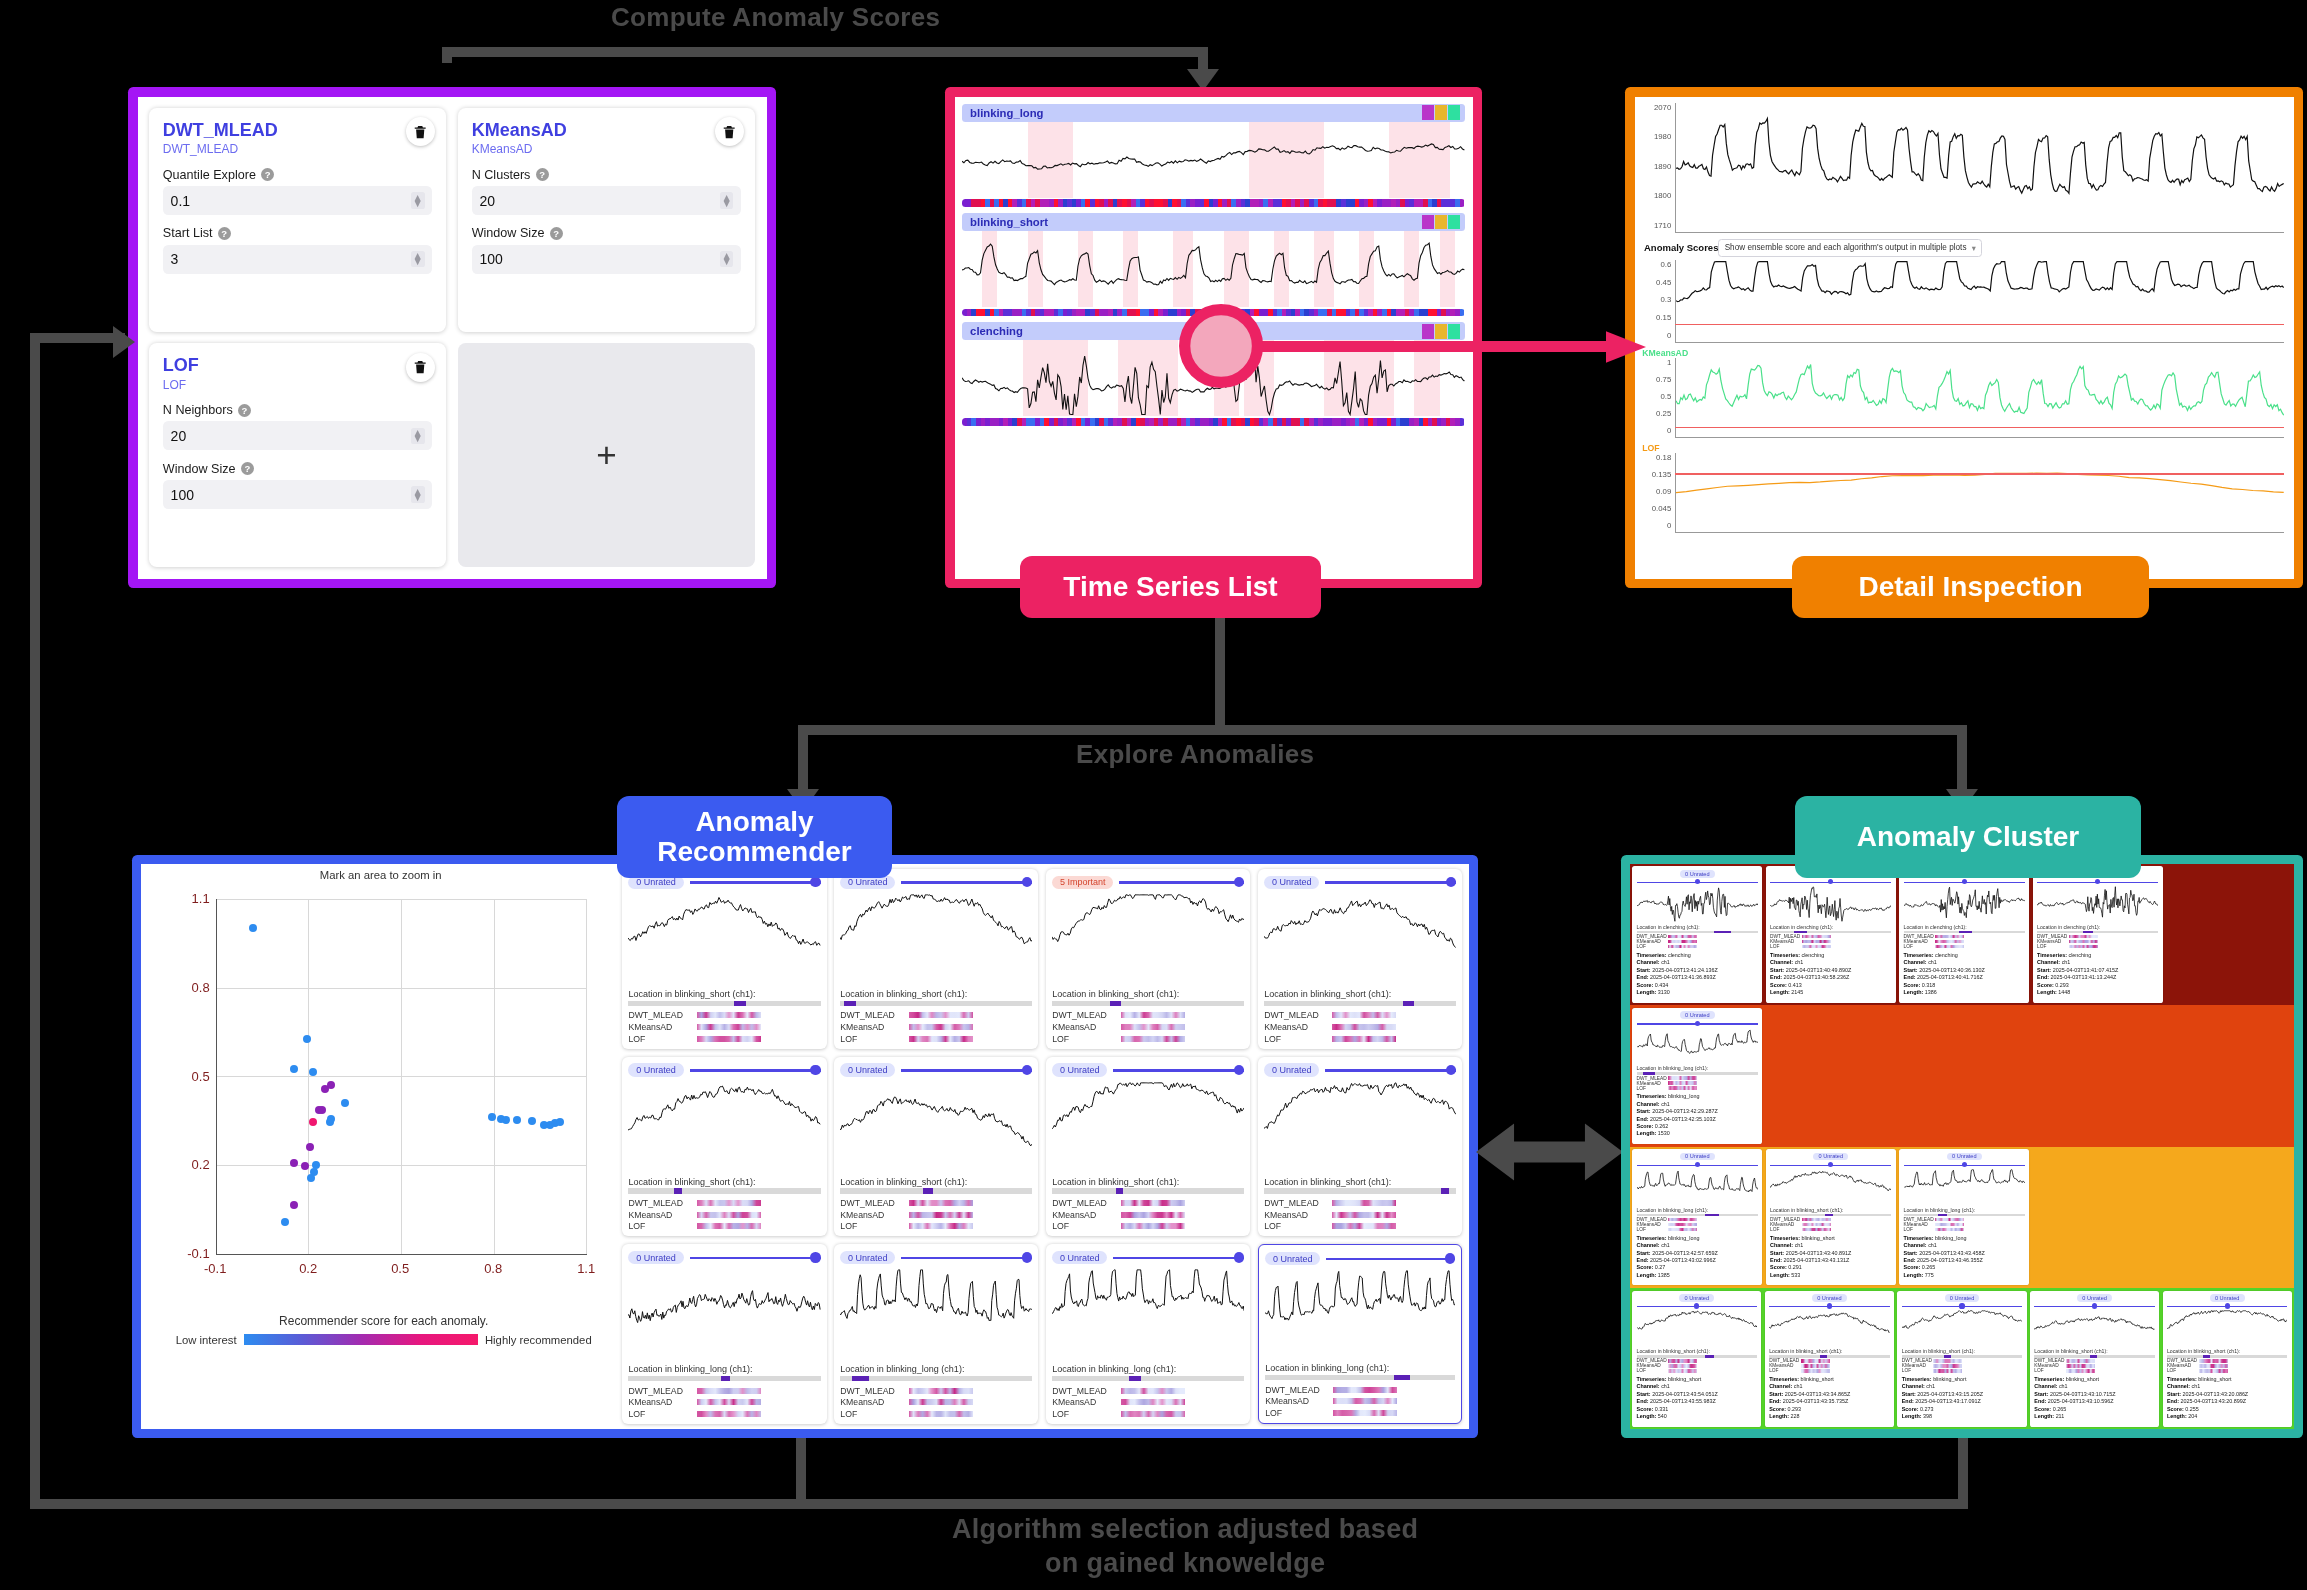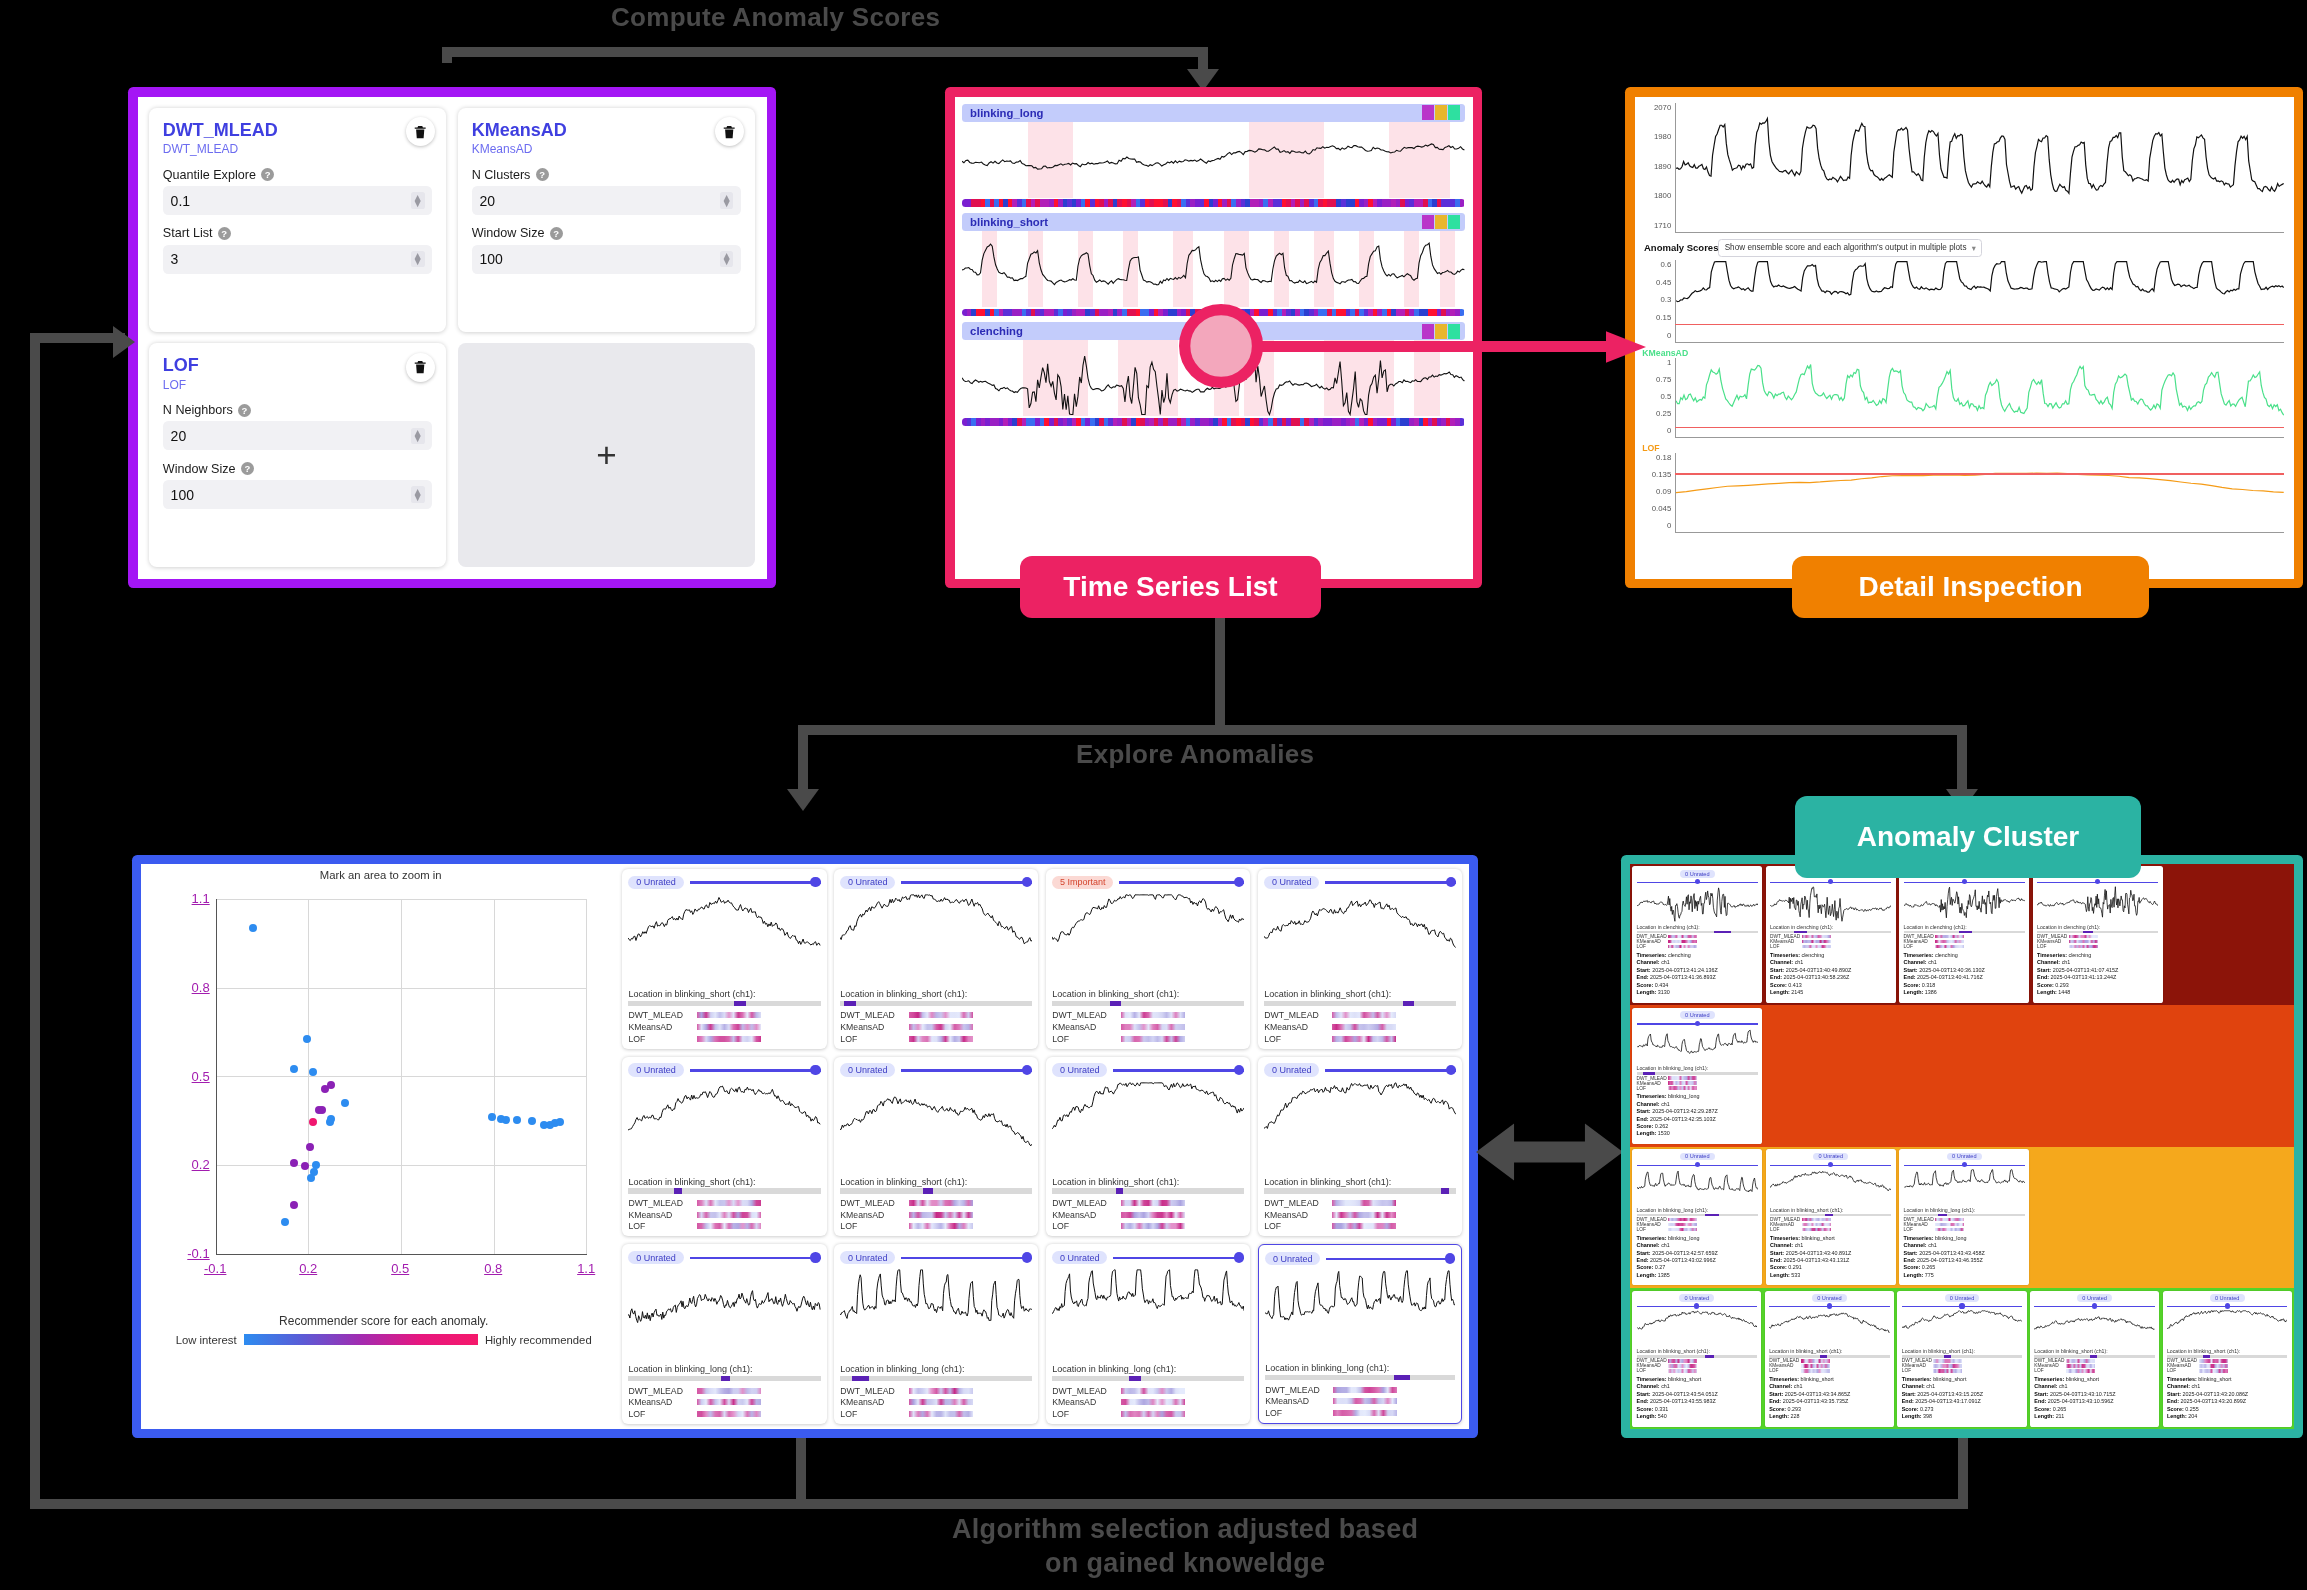--- a/index.html
+++ b/index.html
@@ -110,21 +110,21 @@
   .di-plot { position: relative; }
   .axis-lbl { position: absolute; font-size: 7.8px; color: #555; text-align: right; }
   .algo-tag { font-size: 8.7px; font-weight: bold; }
 
   
   .rec-inner { position: absolute; inset: 8.7px; background: #fff; display: flex; }
   .scatter-wrap { width: 480px; position: relative; padding: 5.2px 7px; }
   .scatter-title { text-align: center; font-size: 11.3px; color: #333; }
   .gridline { position: absolute; background: #d8d8d8; }
   .pt { position: absolute; width: 8.7px; height: 8.7px; border-radius: 50%; }
-  .tick { position: absolute; font-size: 13px; color: #a21caf; text-decoration: underline; }
+  .tick { position: absolute; font-size: 13px; color: #7f1d1d; }
   .legend-grad {
     height: 11.3px; background: linear-gradient(90deg,#2d8cf0,#5b5bd6,#a32bb0,#e6177f,#f5196b);
   }
   .cards-wrap {
     flex: 1; display: grid; grid-template-columns: repeat(4,1fr);
     grid-template-rows: repeat(3,1fr); gap: 7.8px; padding: 5.2px 7px 5.2px 1.7px;
   }
   .rcard {
     background: #fff; border-radius: 6px; box-shadow: 0 0.9px 3.5px rgba(0,0,0,.2);
     padding: 5.2px 6px; display: flex; flex-direction: column; overflow: hidden;
@@ -1185,20 +1185,24 @@
               <span class="rc-heat" style="background:linear-gradient(90deg,rgb(211,85,163) 0.0%,rgb(222,226,249) 7.1%,rgb(220,223,248) 14.3%,rgb(221,225,249) 21.4%,rgb(196,194,236) 28.6%,rgb(213,92,167) 35.7%,rgb(218,113,181) 42.9%,rgb(194,191,235) 50.0%,rgb(179,172,228) 57.1%,rgb(214,97,170) 64.3%,rgb(193,190,234) 71.4%,rgb(213,214,244) 78.6%,rgb(223,131,193) 85.7%,rgb(228,233,252) 92.9%,rgb(172,163,224) 100.0%)"></span>
             </div>
             <div class="rc-algo">
               <span>LOF</span>
               <span class="rc-heat" style="background:linear-gradient(90deg,rgb(211,83,162) 0.0%,rgb(223,130,192) 7.1%,rgb(213,93,168) 14.3%,rgb(215,102,173) 21.4%,rgb(219,115,182) 28.6%,rgb(181,175,228) 35.7%,rgb(227,232,251) 42.9%,rgb(230,236,253) 50.0%,rgb(218,221,247) 57.1%,rgb(216,104,175) 64.3%,rgb(222,226,249) 71.4%,rgb(207,69,152) 78.6%,rgb(209,210,243) 85.7%,rgb(214,216,245) 92.9%,rgb(187,182,232) 100.0%)"></span>
             </div>
           </div>
         </div>
     </div>
   </div>
+  <div class="badge" style="left:617px; top:796px; width:275px; height:82px; font-size:28px; flex-direction:column; background:#3b5bf0;">
+    <span>Anomaly</span>
+    <span>Recommender</span>
+  </div>
 
   <svg class="abs" style="left:1476px; top:1118px; width:147px; height:68px;" viewBox="0 0 170 78">
     <polygon points="0,39 44,6 44,27 126,27 126,6 170,39 126,72 126,51 44,51 44,72" fill="#4a4a4a"></polygon>
   </svg>
 
   <div class="frame" style="left:1621px; top:855px; width:682px; height:583px; background:#2bb3a3;">
     <div class="cl-inner" id="clBody">
         <div class="cl-row" style="background: rgb(140, 20, 9); height: 145px;">
           <div class="ccard" style="width: 130px;">
             <div class="cc-pill">0 Unrated</div>

